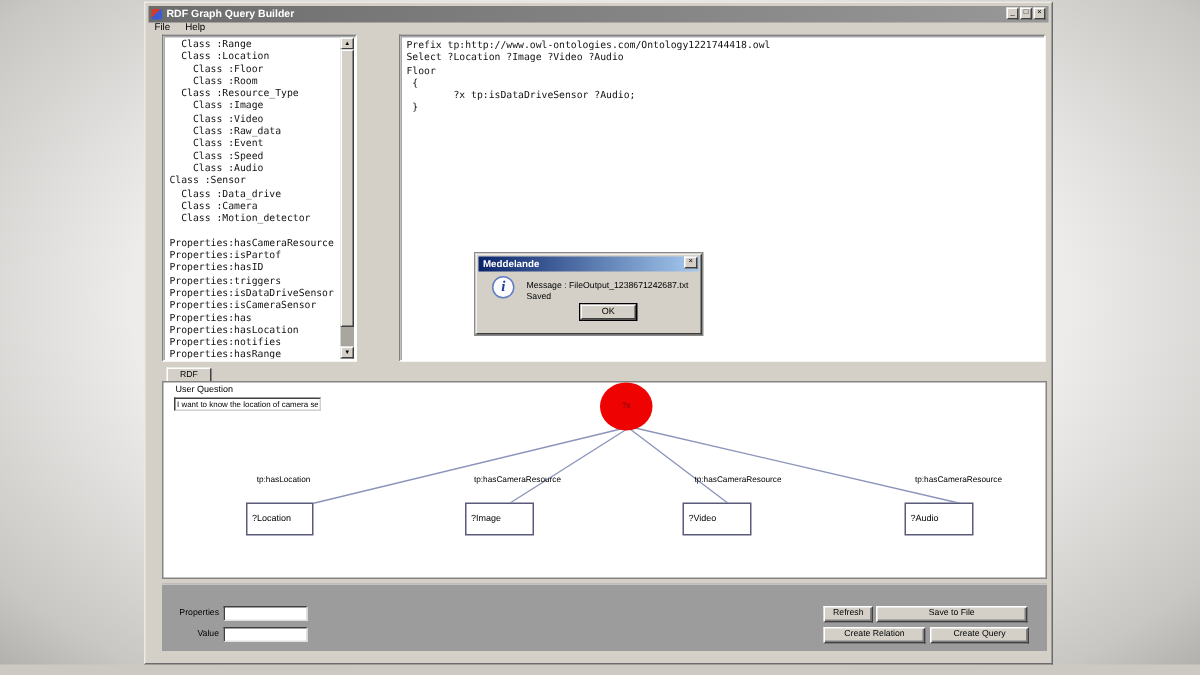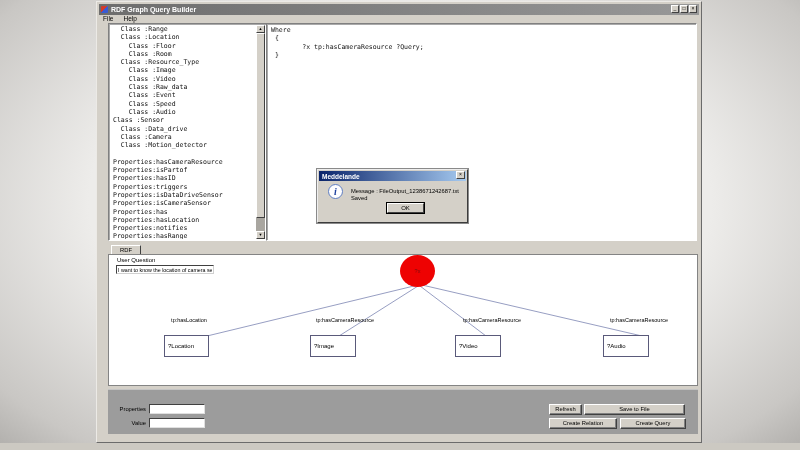--- a/index.html
+++ b/index.html
@@ -25,21 +25,21 @@
     background:linear-gradient(135deg,#d33a2a 0 45%,#3a5bd3 45% 100%);border-radius:1px;}
   .title-text{color:#fff;font-size:7px;font-weight:bold;margin-left:3px;white-space:nowrap;line-height:10px;}
   .winbtns{position:absolute;right:2px;top:1px;display:flex;gap:1px;}
   .wbtn{width:8px;height:8px;background:#d4d0c8;border:1px solid;border-color:#fff #404040 #404040 #fff;
     font-size:5px;line-height:5px;text-align:center;color:#000;box-sizing:border-box;overflow:hidden;}
   .menubar{position:absolute;left:2px;top:13px;height:8px;display:flex;gap:2px;}
   .menu-item{font-size:6.5px;line-height:8px;padding:0 4px;color:#000;}
   
   .sunken{background:#fff;border:1px solid;border-color:#808080 #fff #fff #808080;
     box-shadow:inset 1px 1px 0 rgba(64,64,64,.45);box-sizing:border-box;}
-  #tree-panel{position:absolute;left:11px;top:21px;width:159px;height:218px;}
+  #tree-panel{position:absolute;left:11px;top:21px;width:130px;height:218px;}
   #tree-lines{position:absolute;left:4px;top:1px;right:11px;bottom:1px;overflow:hidden;
     font-family:"DejaVu Sans Mono",monospace;font-size:6.5px;line-height:8.3px;white-space:pre;color:#111;}
   #query-panel{position:absolute;left:169px;top:21px;width:431px;height:218px;}
   #query-lines{position:absolute;left:4px;top:2px;right:2px;bottom:2px;overflow:hidden;
     font-family:"DejaVu Sans Mono",monospace;font-size:6.5px;line-height:8.3px;white-space:pre;color:#111;}
   
   .vscroll{position:absolute;right:1px;top:1px;bottom:1px;width:9px;background:#a9a6a0;}
   .varrow{position:absolute;left:0;width:9px;height:8px;background:#d4d0c8;
     border:1px solid;border-color:#fff #404040 #404040 #fff;box-sizing:border-box;
     font-size:4px;line-height:5px;text-align:center;color:#000;}
@@ -116,21 +116,21 @@
   <div id="tree-panel" class="sunken">
     <div id="tree-lines"><div>  Class :Range</div><div>  Class :Location</div><div>    Class :Floor</div><div>    Class :Room</div><div>  Class :Resource_Type</div><div>    Class :Image</div><div>    Class :Video</div><div>    Class :Raw_data</div><div>    Class :Event</div><div>    Class :Speed</div><div>    Class :Audio</div><div>Class :Sensor</div><div>  Class :Data_drive</div><div>  Class :Camera</div><div>  Class :Motion_detector</div><div>&nbsp;</div><div>Properties:hasCameraResource</div><div>Properties:isPartof</div><div>Properties:hasID</div><div>Properties:triggers</div><div>Properties:isDataDriveSensor</div><div>Properties:isCameraSensor</div><div>Properties:has</div><div>Properties:hasLocation</div><div>Properties:notifies</div><div>Properties:hasRange</div></div>
     <div class="vscroll">
       <div class="varrow up">▲</div>
       <div class="vthumb"></div>
       <div class="varrow down">▼</div>
     </div>
   </div>
 
   <div id="query-panel" class="sunken">
-    <div id="query-lines"><div>Where</div><div> {</div><div>        ?x tp:hasCameraResource ?Query;</div><div> }</div></div>
+    <div id="query-lines"><div>Prefix tp:http://www.owl-ontologies.com/Ontology1221744418.owl</div><div>Select ?Location ?Image ?Video ?Audio</div><div>Floor</div><div> {</div><div>        ?x tp:isDataDriveSensor ?Audio;</div><div> }</div></div>
   </div>
 
   <div id="graph-tab">RDF Graph</div>
 
   <div id="graph-panel">
     <div class="uq-label">User Question</div>
     <input class="uq-input" type="text" value="I want to know the location of camera sens" style="">
 
     <svg class="graph-svg" width="588" height="130" viewBox="0 0 588 130">
       <line x1="309" y1="30" x2="98" y2="81" stroke="#8b93bb" stroke-width="0.9"></line>

